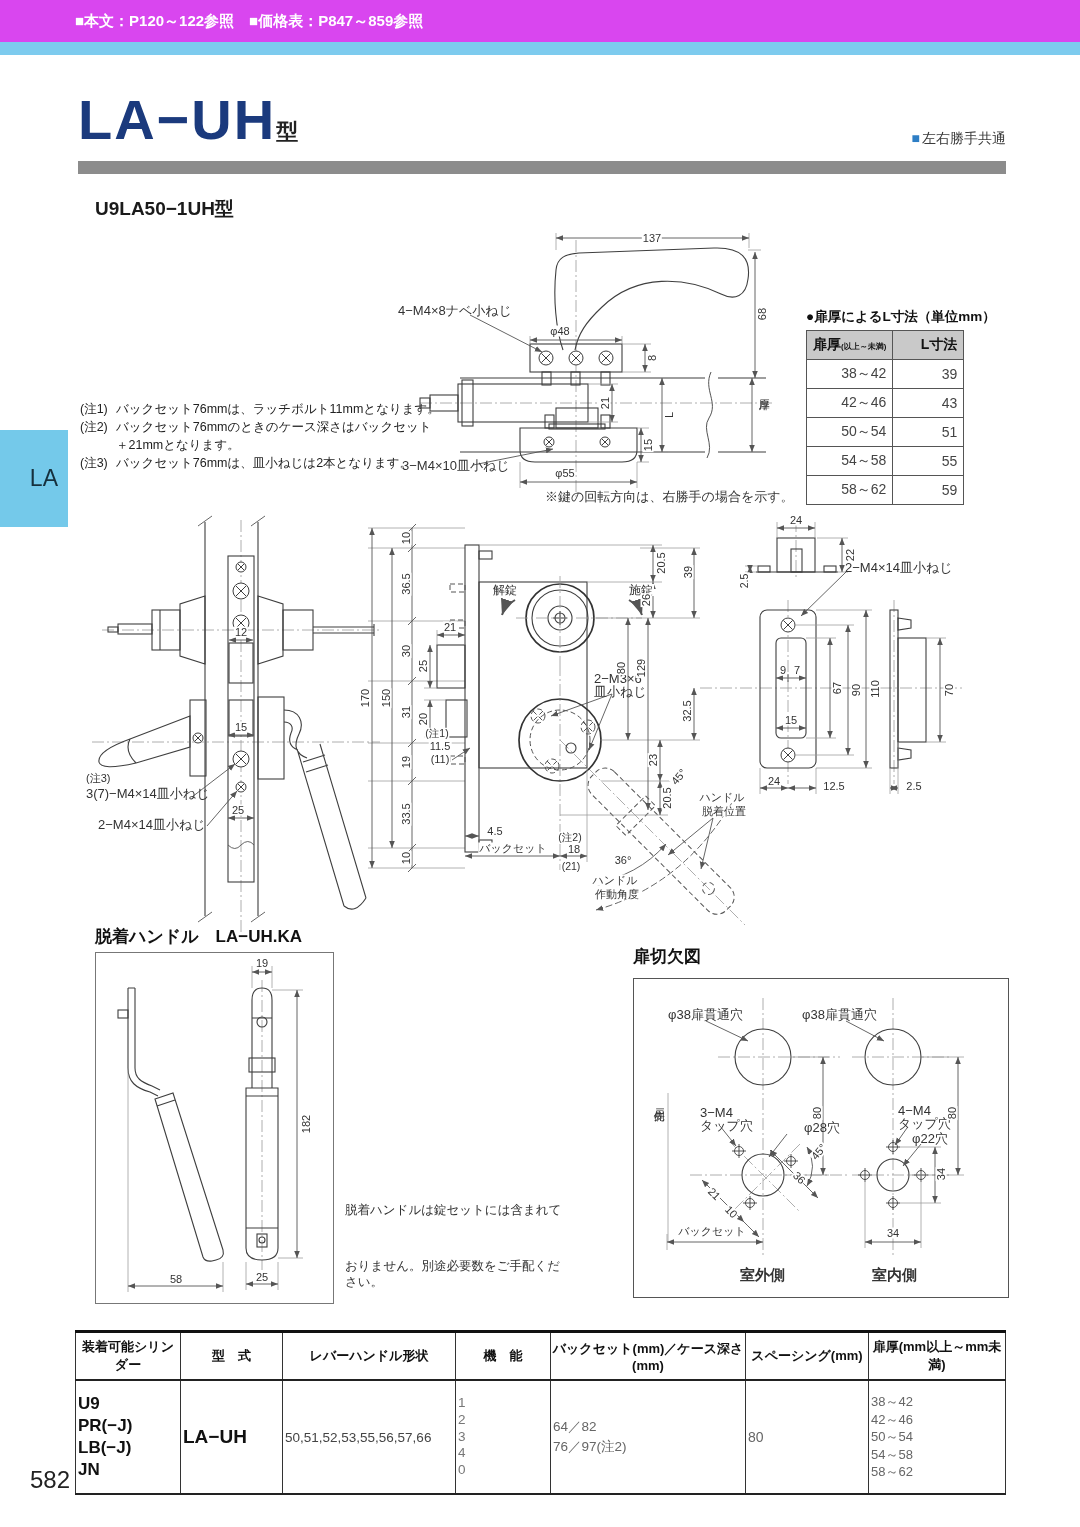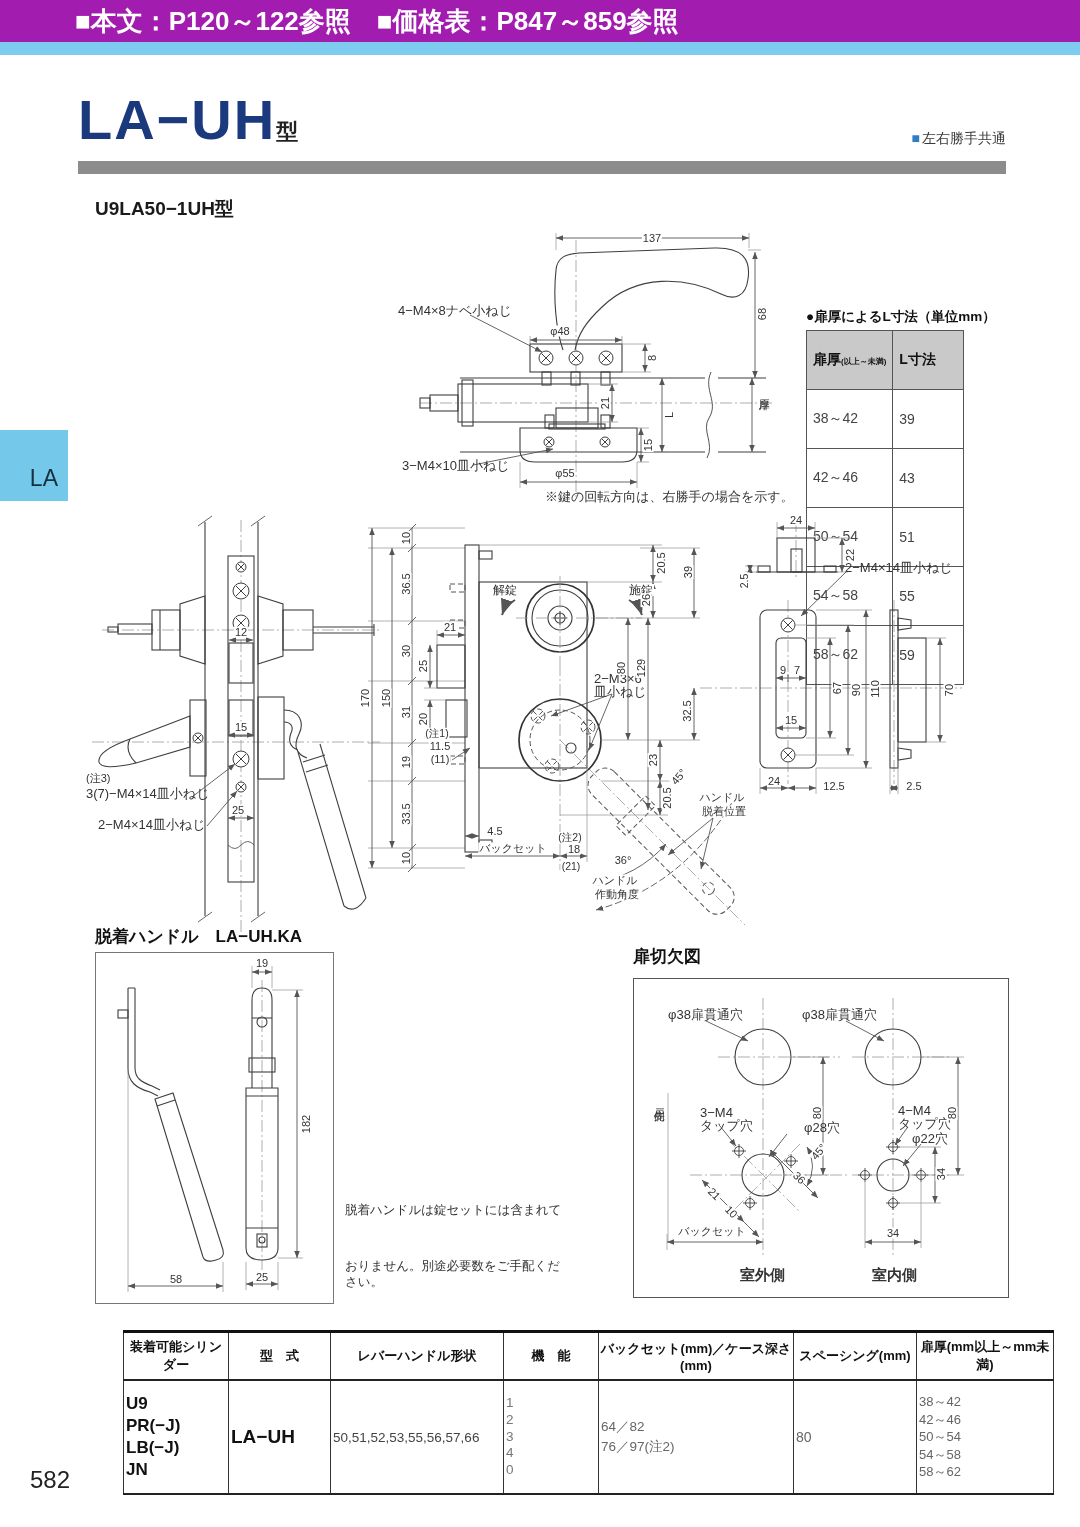--- a/index.html
+++ b/index.html
@@ -1,55 +1,55 @@
 <!DOCTYPE html>
 <html><head>
 <meta charset="utf-8">
 <style>
   html,body{margin:0;padding:0;background:#fff;}
   #page{position:relative;width:1080px;height:1527px;background:#fff;overflow:hidden;
         font-family:"Liberation Sans",sans-serif;color:#222;}
-  .topbar{position:absolute;left:0;top:0;width:1080px;height:42px;background:#a21caf;
-          color:#fff;font-size:26px;font-weight:bold;line-height:42px;padding-left:75px;box-sizing:border-box;}
+  .topbar{position:absolute;left:0;top:0;width:1080px;height:42px;background:#d946ef;
+          color:#fff;font-size:15px;font-weight:bold;line-height:42px;padding-left:75px;box-sizing:border-box;}
   .stripe{position:absolute;left:0;top:42px;width:1080px;height:13px;background:#7dcbee;}
   .bigtitle{position:absolute;left:78px;top:92px;font-size:56px;font-weight:bold;color:#1b3a7d;letter-spacing:2px;line-height:1;}
   .bigtitle .suf{font-size:22px;color:#222;font-weight:bold;letter-spacing:0;}
   .title-right{position:absolute;right:74px;top:130px;font-size:14px;color:#3a3a3a;}
   .title-right .sq{color:#2e7ec5;margin-right:2px;}
   .grayrule{position:absolute;left:78px;top:161px;width:928px;height:13px;background:#8c8c8c;}
   .model{position:absolute;left:95px;top:196px;font-size:19px;font-weight:bold;color:#1a1a1a;}
-  .tab{position:absolute;left:0;top:430px;width:68px;height:71px;background:#74c9ea;color:#16303d;
+  .tab{position:absolute;left:0;top:430px;width:68px;height:97px;background:#74c9ea;color:#16303d;
        font-size:23px;text-align:right;line-height:97px;padding-right:10px;box-sizing:border-box;}
   .notes{position:absolute;left:80px;top:400px;font-size:12.5px;color:#222;line-height:18px;}
   .notes .nl{display:inline-block;width:36px;}
   .notes .ind{padding-left:36px;}
   .ltab{position:absolute;left:806px;top:298px;}
   .ltab .ltitle{font-size:13.5px;font-weight:bold;color:#111;margin-bottom:4px;margin-top:10px;}
   .ltab table{border-collapse:collapse;}
-  .ltab th,.ltab td{border:1px solid #555;text-align:left;font-size:14px;color:#444;padding:19px 6px;height:20px;}
+  .ltab th,.ltab td{border:1px solid #555;text-align:right;font-size:14px;color:#444;padding:4px 6px;height:20px;}
   .ltab th{background:#c9c9c9;color:#111;font-size:14px;font-weight:bold;}
   .ltab th small{font-size:8px;}
   .ltab td{min-width:58px;}
   .lbl{position:absolute;font-size:13px;color:#333;white-space:nowrap;line-height:1.2;}
   .dim{position:absolute;transform:translate(-50%,-50%);font-size:11px;color:#333;white-space:nowrap;line-height:1;background:#fff;padding:0 1px;}
   .dimv{position:absolute;transform:translate(-50%,-50%) rotate(-90deg);font-size:11px;color:#333;white-space:nowrap;line-height:1;background:#fff;padding:0 1px;}
   .r45{transform:translate(-50%,-50%) rotate(45deg);}
   .rn50{transform:translate(-50%,-50%) rotate(-50deg);}
   .vt{writing-mode:vertical-rl;text-orientation:upright;letter-spacing:1px;}
   .sechead{position:absolute;font-size:17px;font-weight:bold;color:#111;}
   .box{position:absolute;border:1px solid #777;background:#fff;}
   svg{position:absolute;overflow:visible;}
   svg .ol{stroke:#3f3f3f;stroke-width:1.1;fill:none;}
   svg .ol2{stroke:#333;stroke-width:1.7;fill:none;}
   svg .dl{stroke:#555;stroke-width:0.9;fill:none;}
   svg .ext{stroke:#999;stroke-width:0.75;fill:none;}
   svg .cl{stroke:#999;stroke-width:0.8;fill:none;stroke-dasharray:12 3 2 3;}
   svg .ds{stroke:#555;stroke-width:1;fill:none;stroke-dasharray:5 3;}
   .spec{position:absolute;left:75px;top:1330px;}
-  .spec table{border-collapse:collapse;table-layout:fixed;width:930px;margin-left:48px;}
+  .spec table{border-collapse:collapse;table-layout:fixed;width:930px;}
   .spec th{border-top:3px solid #111;border-bottom:2px solid #222;border-left:1px solid #333;border-right:1px solid #333;
            font-size:13px;font-weight:bold;color:#111;padding:5px 1px;background:#fff;}
   .spec td{border-bottom:2px solid #222;border-left:1px solid #333;border-right:1px solid #333;
            text-align:left;vertical-align:middle;padding:6px 2px;height:100px;}
   .cyl div{font-size:17px;font-weight:bold;color:#111;line-height:1.3;}
   .mdl{font-size:19px;font-weight:bold;color:#111;}
   .lever{font-size:13.5px;color:#444;}
   .func div{font-size:13.5px;color:#777;line-height:1.25;}
   .bks div{font-size:13.5px;color:#666;line-height:1.5;}
   .spc{font-size:14px;color:#666;}
@@ -91,20 +91,26 @@
   <div class="topbar">
     <span>■本文：P120～122参照　■価格表：P847～859参照</span>
   </div>
   <div class="stripe"></div>
   <div class="bigtitle"><span>LA−UH</span><span class="suf">型</span></div>
   <div class="title-right"><span class="sq">■</span><span>左右勝手共通</span></div>
   <div class="grayrule"></div>
   <div class="model">U9LA50−1UH型</div>
   <div class="tab"><span>LA</span></div>
 
+  <div class="notes">
+    <div><span class="nl">(注1)</span><span>バックセット76mmは、ラッチボルト11mmとなります。</span></div>
+    <div><span class="nl">(注2)</span><span>バックセット76mmのときのケース深さはバックセット</span></div>
+    <div class="ind">＋21mmとなります。</div>
+    <div><span class="nl">(注3)</span><span>バックセット76mmは、皿小ねじは2本となります。</span></div>
+  </div>
 
   <div class="ltab">
     <div class="ltitle">●扉厚によるL寸法（単位mm）</div>
     <table>
       <tbody>
           <tr>
         <th><span>扉厚</span><small>(以上～未満)</small></th>
         <th>L寸法</th>
       </tr>
       <tr>

